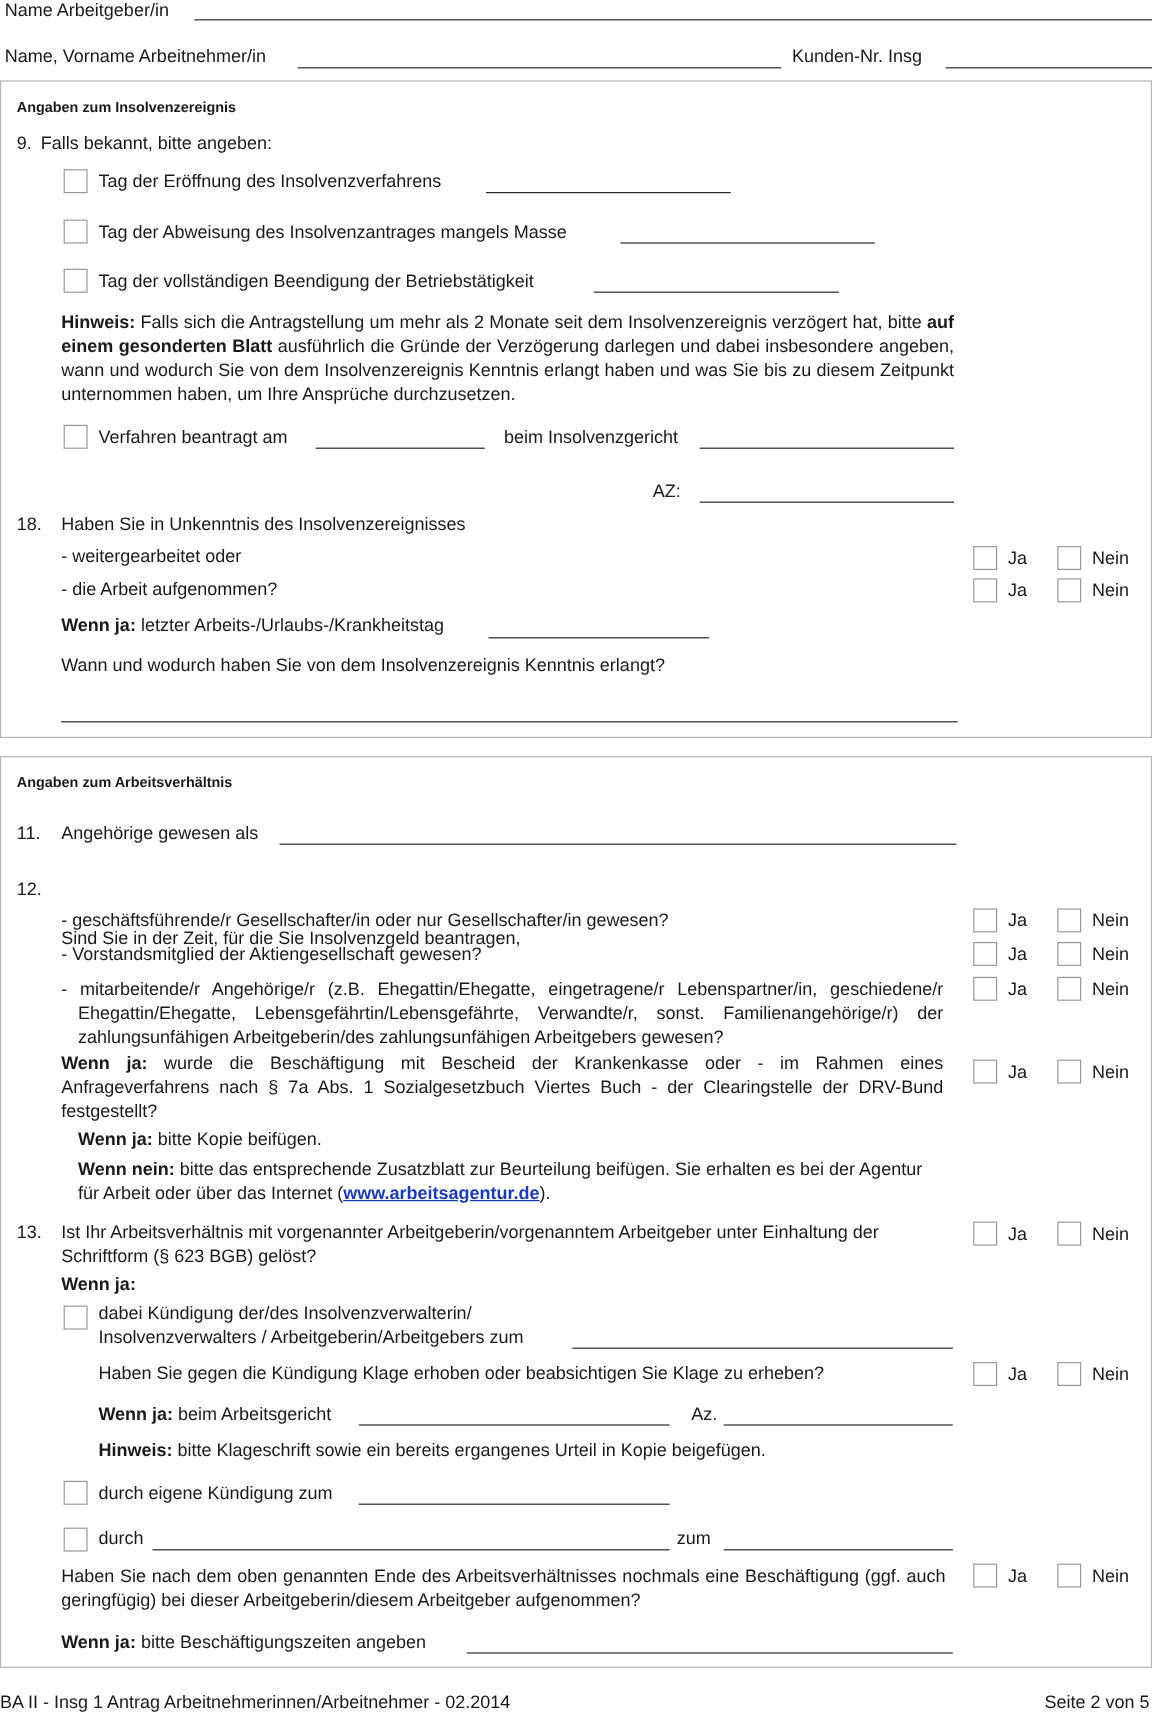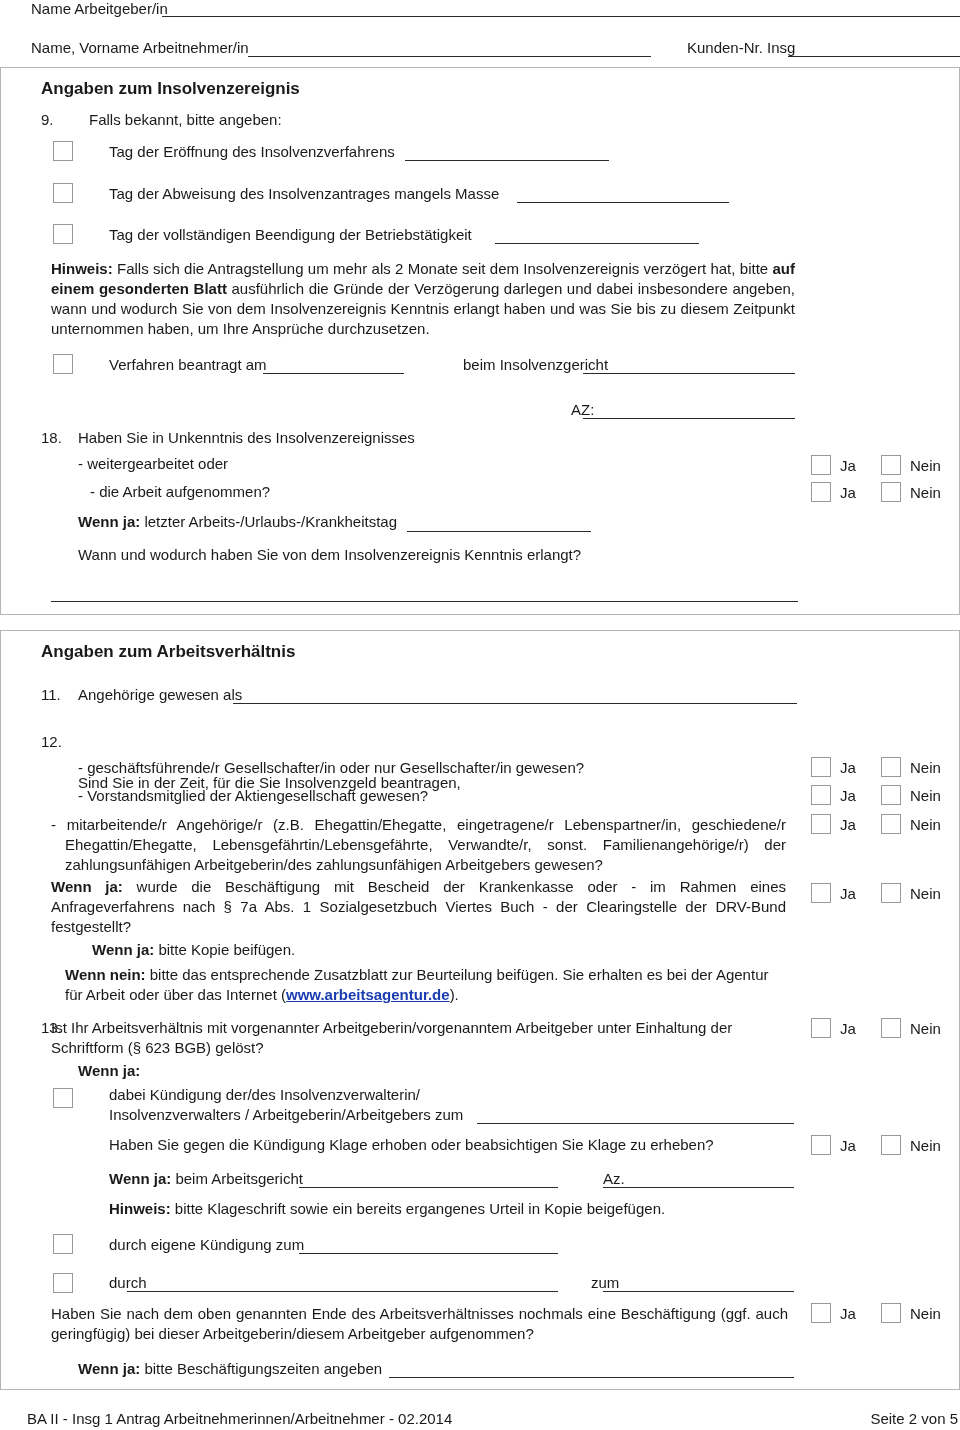--- a/index.html
+++ b/index.html
@@ -1,25 +1,25 @@
 <!DOCTYPE html>
 <html><head>
 <meta charset="utf-8">
 <style>
   * { box-sizing: border-box; }
   html, body { margin: 0; padding: 0; background: #ffffff; }
   body {
     width: 960px; height: 1430px; position: relative; overflow: hidden;
     font-family: "Liberation Sans", sans-serif; font-size: 15px; color: #1a1a1a;
   }
-  .abs { position: absolute; white-space: nowrap; line-height: 18px; margin-left: 27px; }
+  .abs { position: absolute; white-space: nowrap; line-height: 18px; }
   .line { position: absolute; height: 0; border-bottom: 1.5px solid #2a2a2a; }
   .box { position: absolute; width: 20px; height: 20px; border: 1px solid #9a9a9a; background: #fff; }
   .section { position: absolute; border: 1.5px solid #b5b5b5; background: #fff; }
-  .h { font-weight: bold; font-size: 17px; }
+  .h { font-weight: bold; font-size: 12px; }
   b { font-weight: bold; }
   .para { position: absolute; line-height: 20px; white-space: normal; text-align: justify; }
   .link { color: #1a3cb0; font-weight: bold; text-decoration: underline; }
   .yn { position: absolute; width: 140px; height: 22px; }
   .yn .box { top: 0; }
   .yn .lbl { position: absolute; top: 2px; line-height: 18px; }
 </style>
 </head>
 <body>
 
@@ -27,56 +27,56 @@
 <div class="line" style="left:162px;top:16px;width:798px;"></div>
 <div class="abs" style="left:4px;top:39px;">Name, Vorname Arbeitnehmer/in</div>
 <div class="line" style="left:248px;top:56px;width:403px;"></div>
 <div class="abs" style="left:660px;top:39px;">Kunden-Nr. Insg</div>
 <div class="line" style="left:788px;top:56px;width:172px;"></div>
 
 <div class="section" style="left:0;top:67px;width:960px;height:548px;"></div>
 <div class="abs h" style="left:14px;top:80px;">Angaben zum Insolvenzereignis</div>
 
 <div class="abs" style="left:14px;top:111px;">9.</div>
-<div class="abs" style="left:62px;top:111px;">Falls bekannt, bitte angeben:</div>
+<div class="abs" style="left:34px;top:111px;">Falls bekannt, bitte angeben:</div>
 
 <div class="box" style="left:53px;top:141px;"></div>
 <div class="abs" style="left:82px;top:143px;">Tag der Eröffnung des Insolvenzverfahrens</div>
 <div class="line" style="left:405px;top:160px;width:204px;"></div>
 
 <div class="box" style="left:53px;top:183px;"></div>
 <div class="abs" style="left:82px;top:185px;">Tag der Abweisung des Insolvenzantrages mangels Masse</div>
 <div class="line" style="left:517px;top:202px;width:212px;"></div>
 
 <div class="box" style="left:53px;top:224px;"></div>
 <div class="abs" style="left:82px;top:226px;">Tag der vollständigen Beendigung der Betriebstätigkeit</div>
 <div class="line" style="left:495px;top:243px;width:204px;"></div>
 
 <div class="para" style="left:51px;top:259px;width:744px;"><b>Hinweis:</b><span> Falls sich die Antragstellung um mehr als 2 Monate seit dem Insolvenzereignis verzögert hat, bitte </span><b>auf einem gesonderten Blatt</b><span> ausführlich die Gründe der Verzögerung darlegen und dabei insbesondere angeben, wann und wodurch Sie von dem Insolvenzereignis Kenntnis erlangt haben und was Sie bis zu diesem Zeitpunkt unternommen haben, um Ihre Ansprüche durchzusetzen.</span></div>
 
 <div class="box" style="left:53px;top:354px;"></div>
 <div class="abs" style="left:82px;top:356px;">Verfahren beantragt am</div>
 <div class="line" style="left:263px;top:373px;width:141px;"></div>
-<div class="abs" style="left:436px;top:356px;">beim Insolvenzgericht</div>
+<div class="abs" style="left:420px;top:356px;">beim Insolvenzgericht</div>
 <div class="line" style="left:583px;top:373px;width:212px;"></div>
 <div class="abs" style="left:544px;top:401px;">AZ:</div>
 <div class="line" style="left:583px;top:418px;width:212px;"></div>
 
 <div class="abs" style="left:14px;top:429px;">18.</div>
 <div class="abs" style="left:51px;top:429px;">Haben Sie in Unkenntnis des Insolvenzereignisses</div>
 
 <div class="abs" style="left:51px;top:455px;">-  weitergearbeitet oder</div>
 <div class="yn" style="left:811px;top:455px;">
   <div class="box" style="left:0;"></div>
   <span class="lbl" style="left:29px;">Ja</span>
   <div class="box" style="left:70px;"></div>
   <span class="lbl" style="left:99px;">Nein</span>
 </div>
 
-<div class="abs" style="left:63px;top:483px;">-  die Arbeit aufgenommen?</div>
+<div class="abs" style="left:51px;top:483px;">-  die Arbeit aufgenommen?</div>
 <div class="yn" style="left:811px;top:482px;">
   <div class="box" style="left:0;"></div>
   <span class="lbl" style="left:29px;">Ja</span>
   <div class="box" style="left:70px;"></div>
   <span class="lbl" style="left:99px;">Nein</span>
 </div>
 
 <div class="abs" style="left:51px;top:513px;"><b>Wenn ja:</b><span> letzter Arbeits-/Urlaubs-/Krankheitstag</span></div>
 <div class="line" style="left:407px;top:531px;width:184px;"></div>
 

